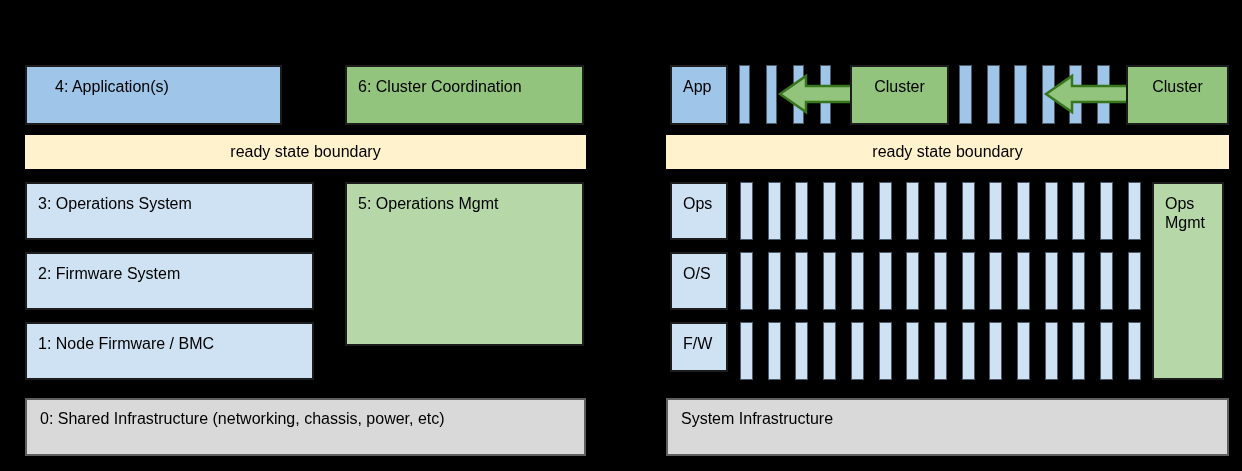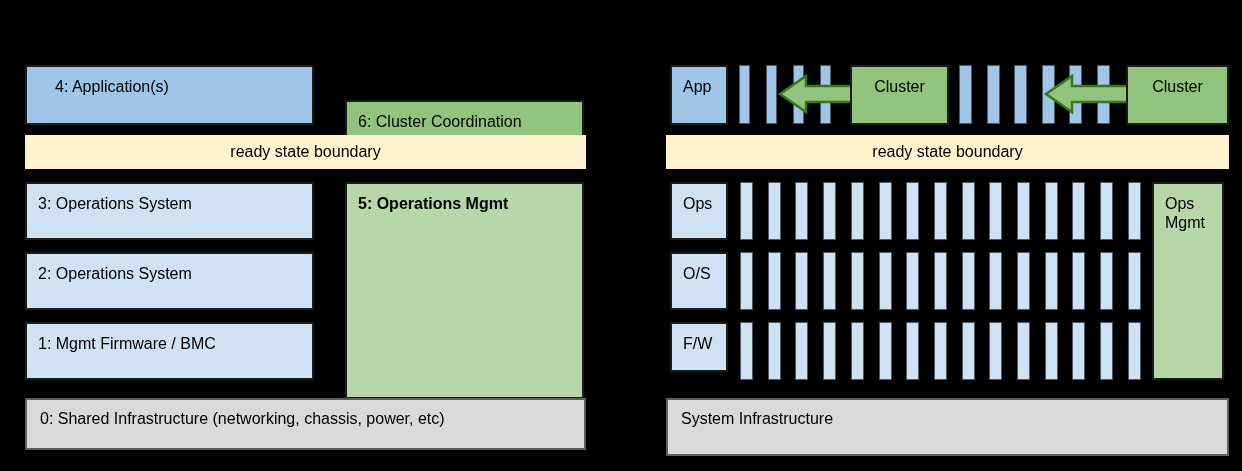--- a/index.html
+++ b/index.html
@@ -42,35 +42,35 @@
     fill:var(--green-strong);stroke:var(--arrow-stroke);
     stroke-width:2.5;stroke-linejoin:miter;
   }
 </style>
 </head>
 <body>
 
 <div class="canvas">
 
   <div>
-    <div class="box blue-strong" style="left:25px;top:65px;width:289px;height:60px;padding-left:28px;">4: Application(s)</div>
+    <div class="box blue-strong" style="left:25px;top:65px;width:257px;height:60px;padding-left:28px;">4: Application(s)</div>
 
-    <div class="box green-strong" style="left:345px;top:65px;width:239px;height:60px;margin-top:35px;">6: Cluster Coordination</div>
+    <div class="box green-strong" style="left:345px;top:65px;width:239px;height:60px;">6: Cluster Coordination</div>
 
     <div class="ybar" style="left:25px;top:135px;width:561px;height:34px;">ready state boundary</div>
 
     <div class="box blue-light" style="left:25px;top:182px;width:289px;height:58px;">3: Operations System</div>
 
-    <div class="box green-light" style="left:345px;top:182px;width:239px;height:217px;font-weight:bold;">5: Operations Mgmt</div>
+    <div class="box green-light" style="left:345px;top:182px;width:239px;height:164px;">5: Operations Mgmt</div>
 
-    <div class="box blue-light" style="left:25px;top:252px;width:289px;height:58px;">2: Operations System</div>
+    <div class="box blue-light" style="left:25px;top:252px;width:289px;height:58px;">2: Firmware System</div>
 
-    <div class="box blue-light" style="left:25px;top:322px;width:289px;height:58px;">1: Mgmt Firmware / BMC</div>
+    <div class="box blue-light" style="left:25px;top:322px;width:289px;height:58px;">1: Node Firmware / BMC</div>
 
-    <div class="graybar" style="left:25px;top:398px;width:561px;height:52px;">0: Shared Infrastructure (networking, chassis, power, etc)</div>
+    <div class="graybar" style="left:25px;top:398px;width:561px;height:58px;">0: Shared Infrastructure (networking, chassis, power, etc)</div>
   </div>
 
   <div>
 
     <div class="box blue-strong" style="left:670px;top:65px;width:58px;height:60px;">App</div>
 
     <div></div>
 
     <svg class="arrow-svg" style="left:778px;top:74px;" width="74" height="40">
       <polygon points="2,20 28,2 28,12 74,12 74,28 28,28 28,38"></polygon>

